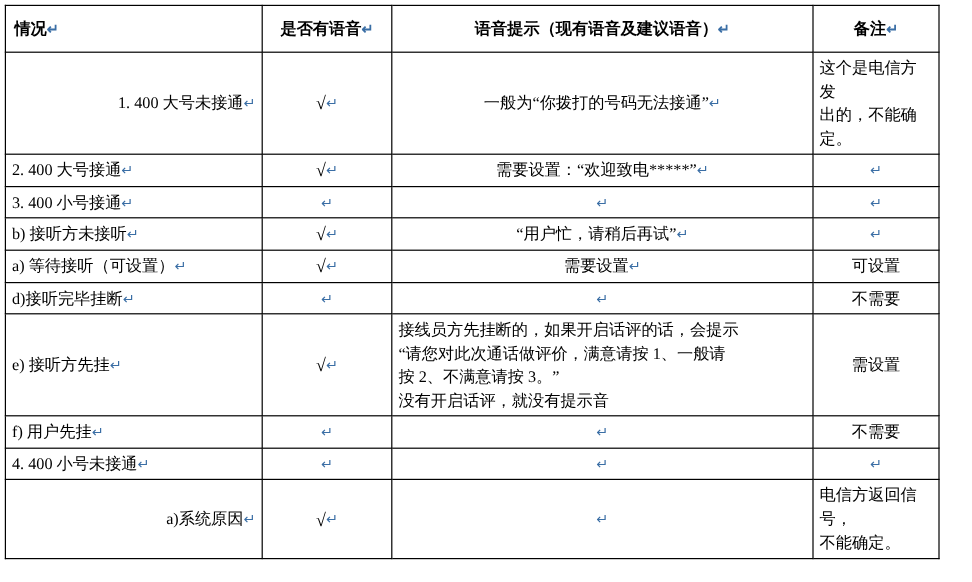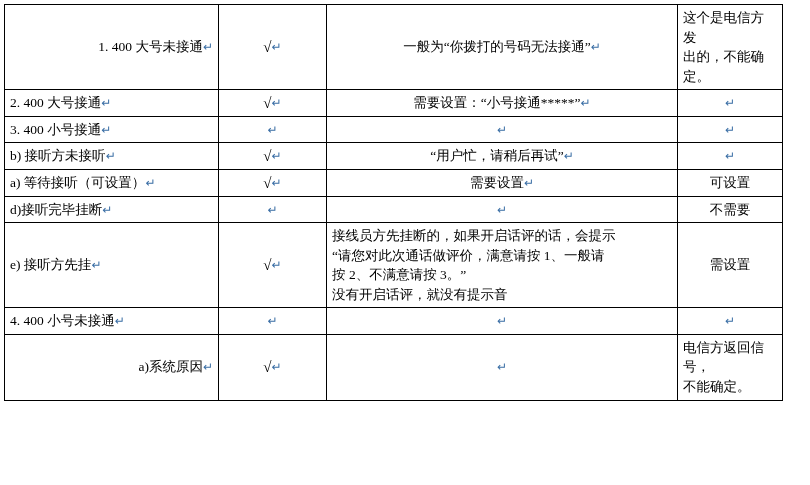--- a/index.html
+++ b/index.html
@@ -77,20 +77,34 @@
 
 <div class="sheet">
   <table class="doc-table">
     <colgroup>
       <col class="c-situation">
       <col class="c-hasvoice">
       <col class="c-prompt">
       <col class="c-remark">
     </colgroup>
     <tbody>
+      <tr class="hdr">
+        <td class="left-hdr">
+          <span>情况</span><span class="pilcrow">↵</span>
+        </td>
+        <td>
+          <span>是否有语音</span><span class="pilcrow">↵</span>
+        </td>
+        <td>
+          <span>语音提示（现有语音及建议语音）</span><span class="pilcrow">↵</span>
+        </td>
+        <td>
+          <span>备注</span><span class="pilcrow">↵</span>
+        </td>
+      </tr>
 
       <tr>
         <td class="cell-left tall">
           <span>1. 400 大号未接通</span><span class="pilcrow">↵</span>
         </td>
         <td class="cell-center">
           <span class="mark">√</span><span class="pilcrow">↵</span>
         </td>
         <td class="cell-center">
           <span>一般为“你拨打的号码无法接通”</span><span class="pilcrow">↵</span>
@@ -102,21 +116,21 @@
       </tr>
 
       <tr>
         <td class="cell-left">
           <span>2. 400 大号接通</span><span class="pilcrow">↵</span>
         </td>
         <td class="cell-center">
           <span class="mark">√</span><span class="pilcrow">↵</span>
         </td>
         <td class="cell-center">
-          <span>需要设置：“小号接通*****”</span><span class="pilcrow">↵</span>
+          <span>需要设置：“欢迎致电*****”</span><span class="pilcrow">↵</span>
         </td>
         <td class="cell-center">
           <span class="pilcrow">↵</span>
         </td>
       </tr>
 
       <tr>
         <td class="cell-left">
           <span>3. 400 小号接通</span><span class="pilcrow">↵</span>
         </td>
@@ -188,20 +202,34 @@
           <div>接线员方先挂断的，如果开启话评的话，会提示</div>
           <div>“请您对此次通话做评价，满意请按 1、一般请</div>
           <div>按 2、不满意请按 3。”</div>
           <div>没有开启话评，就没有提示音</div>
         </td>
         <td class="cell-center">
           <span>需设置</span>
         </td>
       </tr>
 
+      <tr>
+        <td class="cell-left">
+          <span>f) 用户先挂</span><span class="pilcrow">↵</span>
+        </td>
+        <td class="cell-center">
+          <span class="pilcrow">↵</span>
+        </td>
+        <td class="cell-center">
+          <span class="pilcrow">↵</span>
+        </td>
+        <td class="cell-center">
+          <span>不需要</span>
+        </td>
+      </tr>
 
       <tr>
         <td class="cell-left">
           <span>4. 400 小号未接通</span><span class="pilcrow">↵</span>
         </td>
         <td class="cell-center">
           <span class="pilcrow">↵</span>
         </td>
         <td class="cell-center">
           <span class="pilcrow">↵</span>

